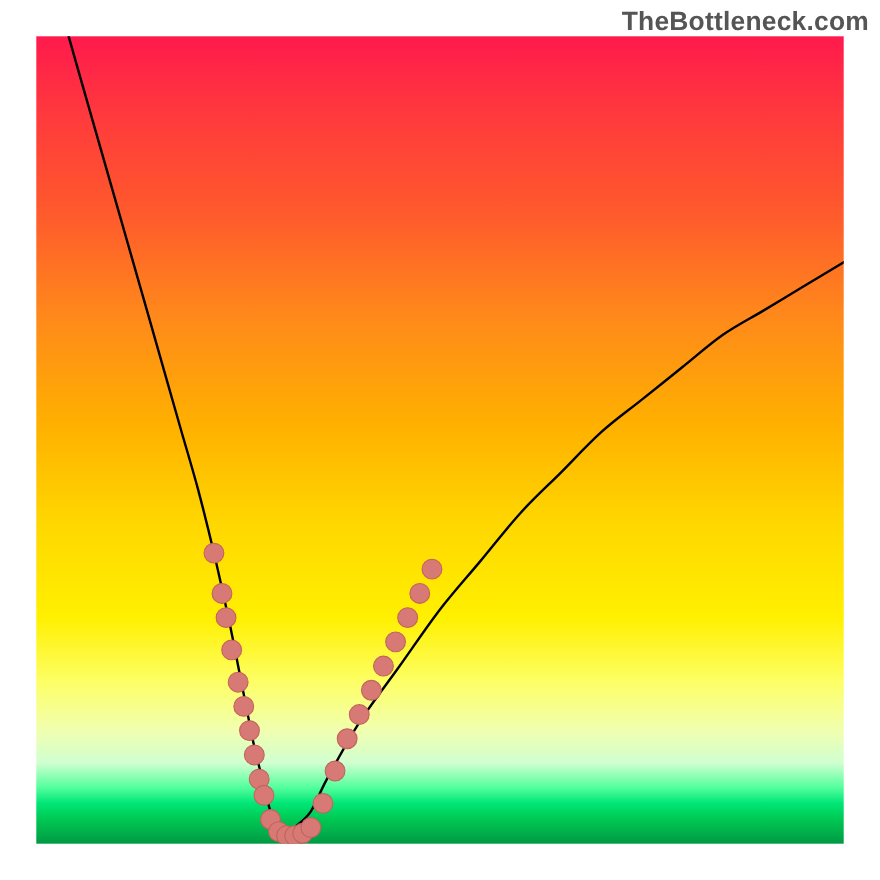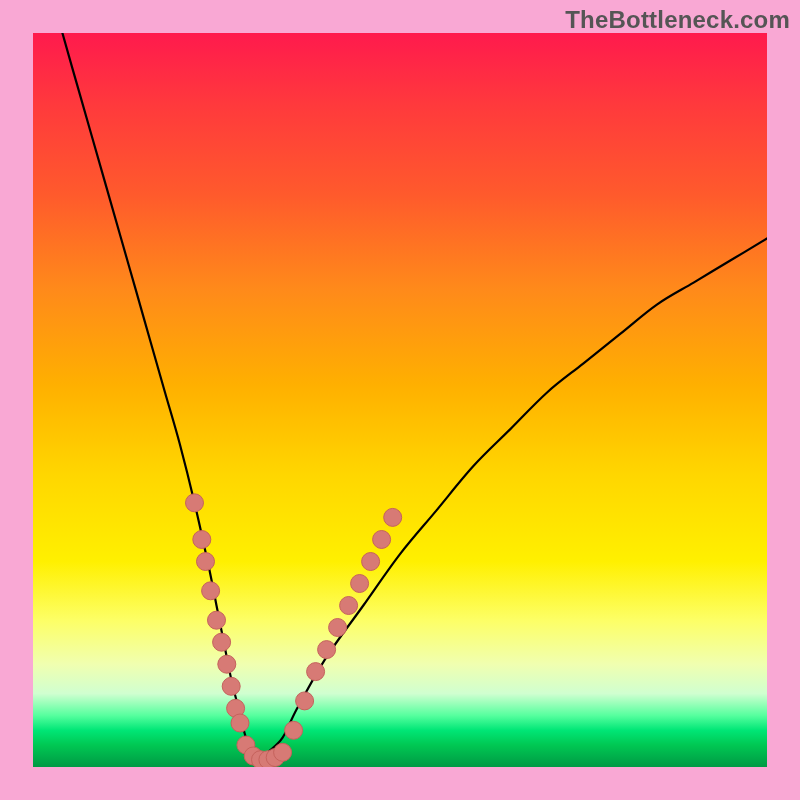--- a/index.html
+++ b/index.html
@@ -10,21 +10,21 @@
     background: #000;
     overflow: hidden;
     font-family: Arial, Helvetica, sans-serif;
   }
   .frame {
     position: absolute;
     top: 0;
     left: 0;
     width: 800px;
     height: 800px;
-    background: #f9a8d4;
+    background: #ffffff;
   }
   .plot-area {
     position: absolute;
     top: 33px;
     left: 33px;
     width: 734px;
     height: 734px;
     
     background: linear-gradient(
       to bottom,

